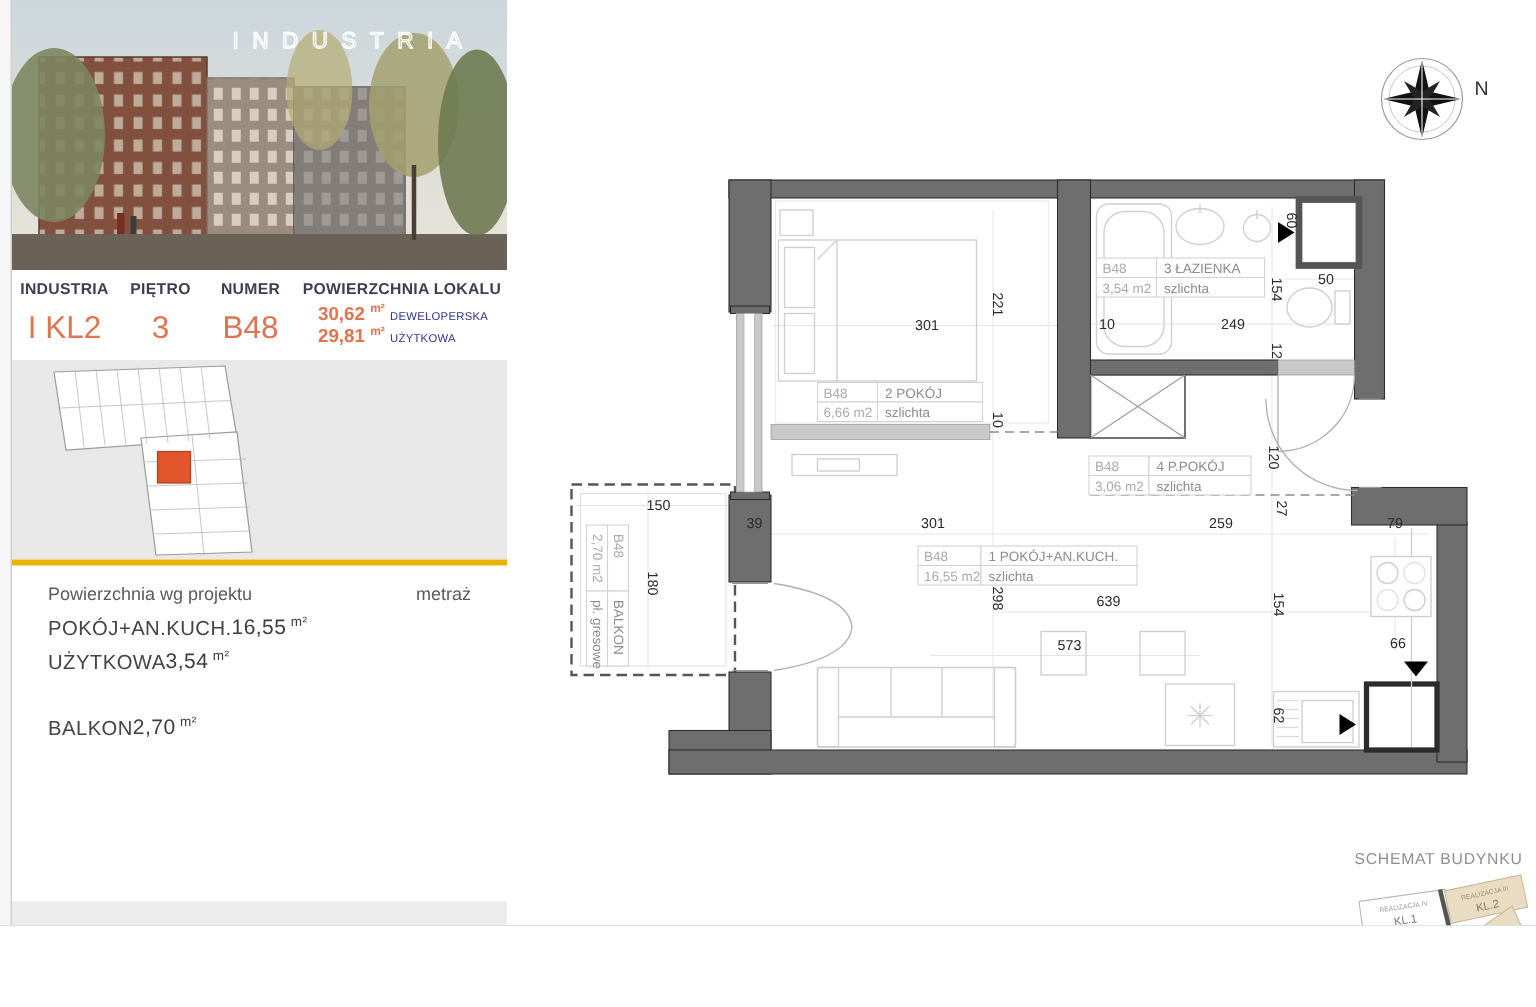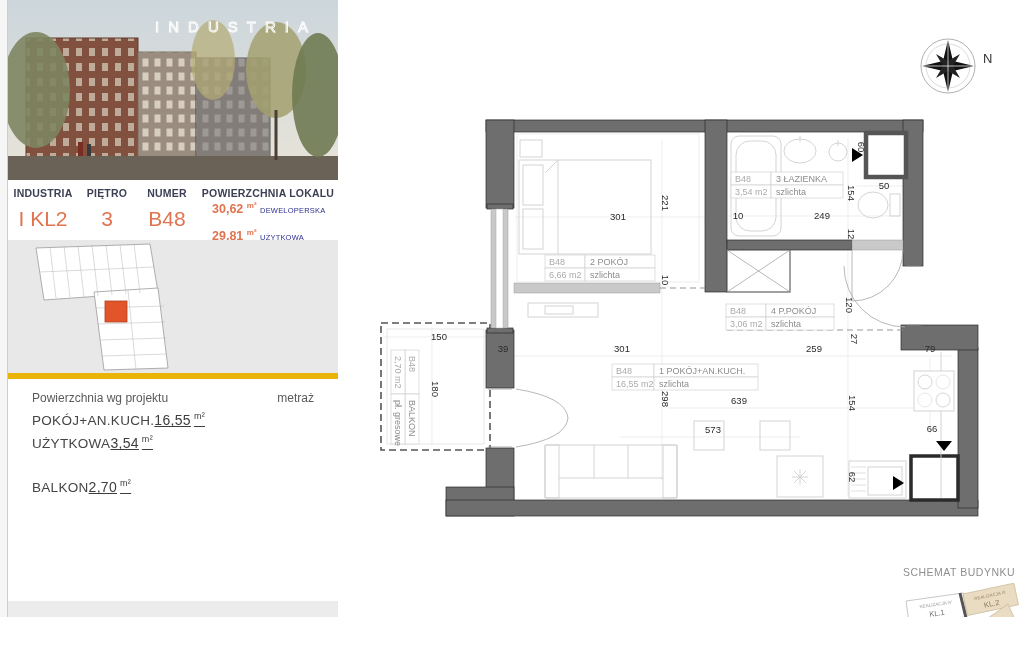--- a/index.html
+++ b/index.html
@@ -10,27 +10,27 @@
   .photo{position:absolute;left:0;top:0;width:330px;height:180px;overflow:hidden;}
   .head-table{position:absolute;left:0;top:180px;width:330px;height:60px;display:grid;
               grid-template-columns:70px 58px 62px 140px;}
   .hcol{text-align:center;padding-top:7px;}
   .hlabel{font-size:10.5px;font-weight:bold;color:#3c3f54;letter-spacing:.2px;}
   .hvalue{font-size:21px;color:#df7450;margin-top:8px;}
   .area-line{margin-top:2px;font-size:12.5px;color:#df7450;font-weight:bold;text-align:left;padding-left:14px;}
   .area-line .u{font-size:8px;vertical-align:super;}
   .area-line .t{font-size:7.5px;color:#2e3192;font-weight:normal;letter-spacing:.2px;}
   .miniplan{position:absolute;left:0;top:240px;width:330px;height:133px;background:#e8e8e8;}
-  .areas{position:absolute;left:0;top:373px;width:330px;height:227px;background:#fff;border-top:6px solid #eab308;
+  .areas{position:absolute;left:0;top:373px;width:330px;height:227px;background:#fff;border-top:4px solid #eab308;
          padding:12px 24px 0 24px;box-sizing:border-box;}
   .areas-head{display:flex;justify-content:space-between;font-size:12px;color:#5a5a5a;}
   .arow{display:flex;font-size:13.5px;color:#454545;letter-spacing:.3px;height:23px;align-items:flex-end;}
   .arow:first-of-type{margin-top:26px;}
   .arow.gap{margin-top:21px;}
-  .aval{font-size:14px;color:#3d3d3d;text-decoration:underline;}
+  .aval{font-size:14px;color:#3d3d3d;}
   .aval .u{font-size:9px;vertical-align:super;margin-left:3px;}
   .footer-gray{position:absolute;left:0;top:601px;width:330px;height:65px;background:#ececec;}
   .navy-bar{position:absolute;left:0;top:666px;width:330px;height:5px;background:#333b52;}
   .main{position:absolute;left:338px;top:0;width:686px;height:671px;background:#fff;}
   svg text{font-family:"Liberation Sans",sans-serif;}
   .dim{font-size:9.5px;fill:#2a2a2a;}
   .lblid{font-size:9px;fill:#ababab;}
   .lblname{font-size:9px;fill:#8c8c8c;}
   .lblcell{fill:rgba(255,255,255,.88);stroke:#d2d2d2;stroke-width:.7;}
   .wall{fill:#6e6e6e;stroke:#2b2b2b;stroke-width:.7;}
@@ -94,21 +94,21 @@
         <div class="hlabel">NUMER</div>
         <div class="hvalue">B48</div>
       </div>
       <div class="hcol">
         <div class="hlabel">POWIERZCHNIA LOKALU</div>
         <div class="area-line">
           <span>30,62</span>
           <span class="u">m²</span>
           <span class="t">DEWELOPERSKA</span>
         </div>
-        <div class="area-line" style="margin-top:12px;">
+        <div class="area-line" style="margin-top:0;">
           <span>29,81</span>
           <span class="u">m²</span>
           <span class="t">UŻYTKOWA</span>
         </div>
       </div>
     </div>
 
     <div class="miniplan">
       <svg width="330" height="133" viewBox="0 0 330 133">
         <g stroke="#9a9a9a" stroke-width="0.8" fill="#ffffff">

